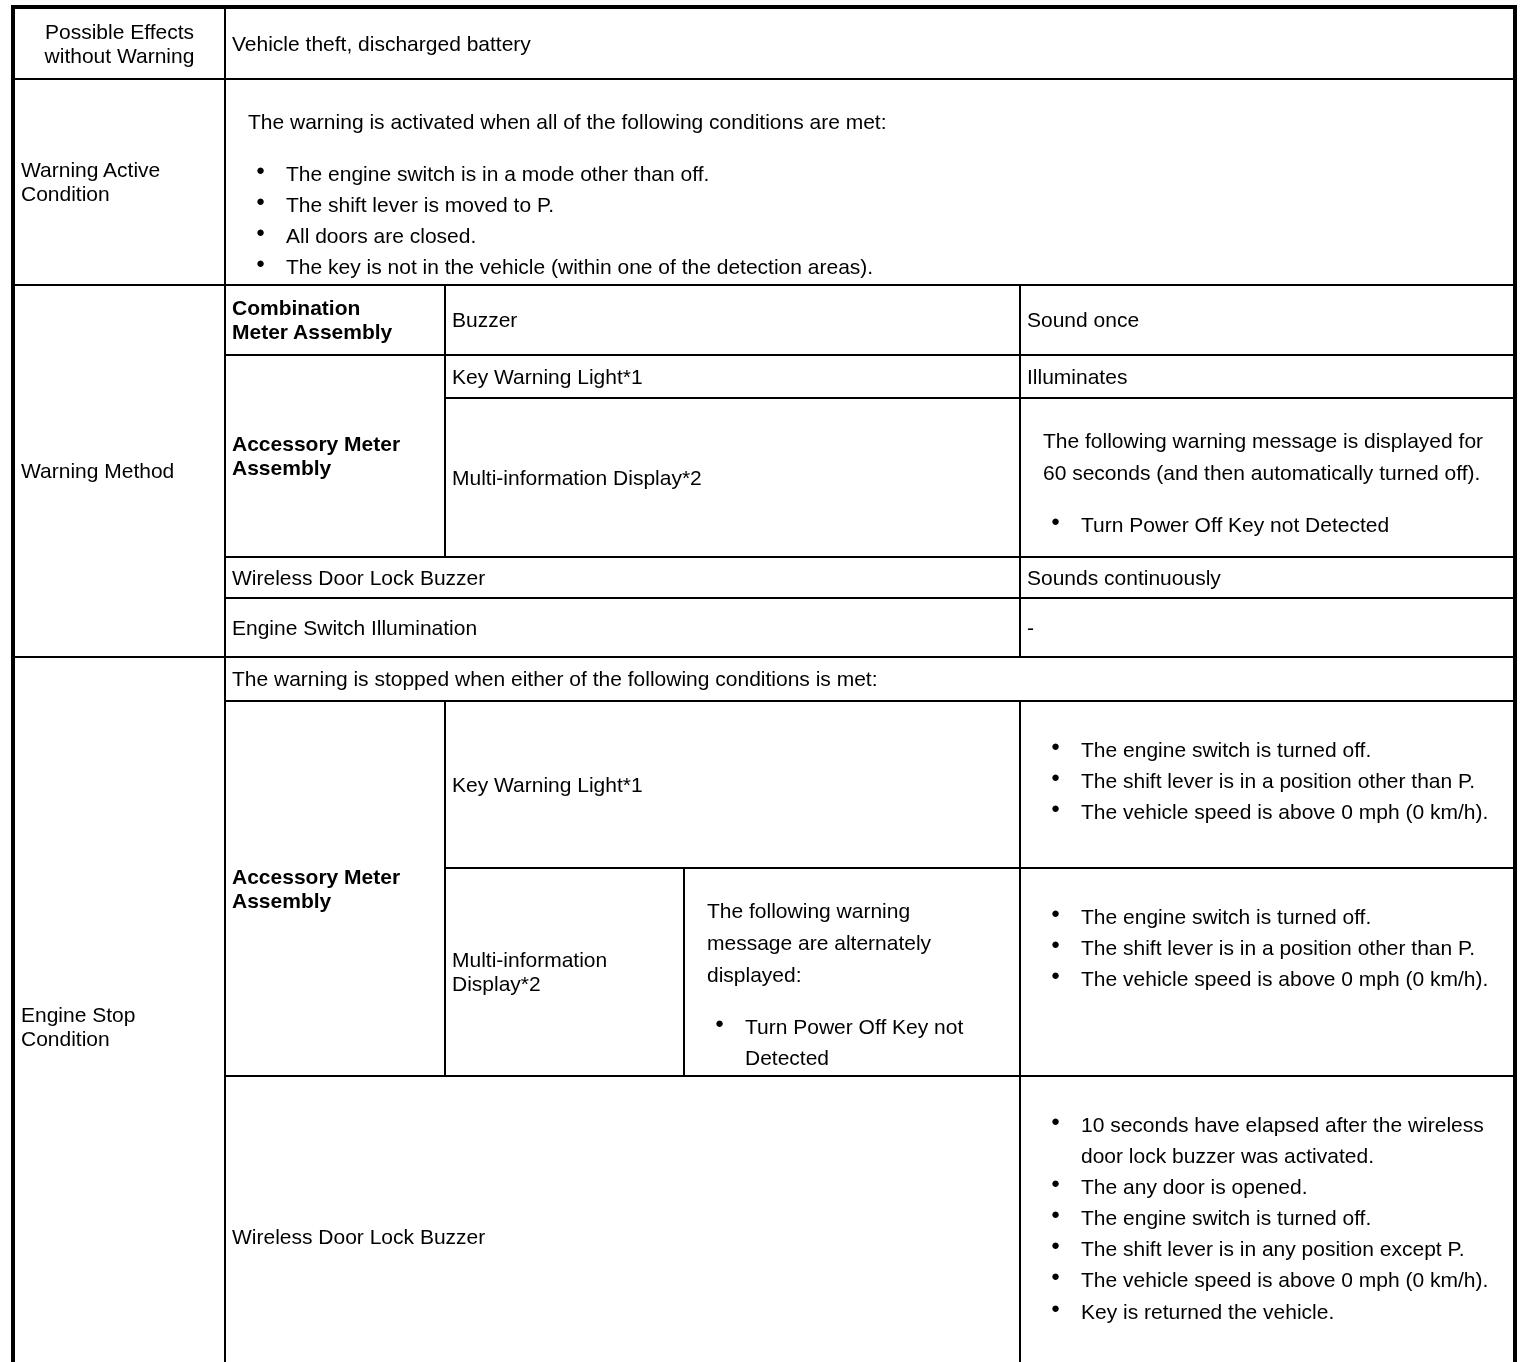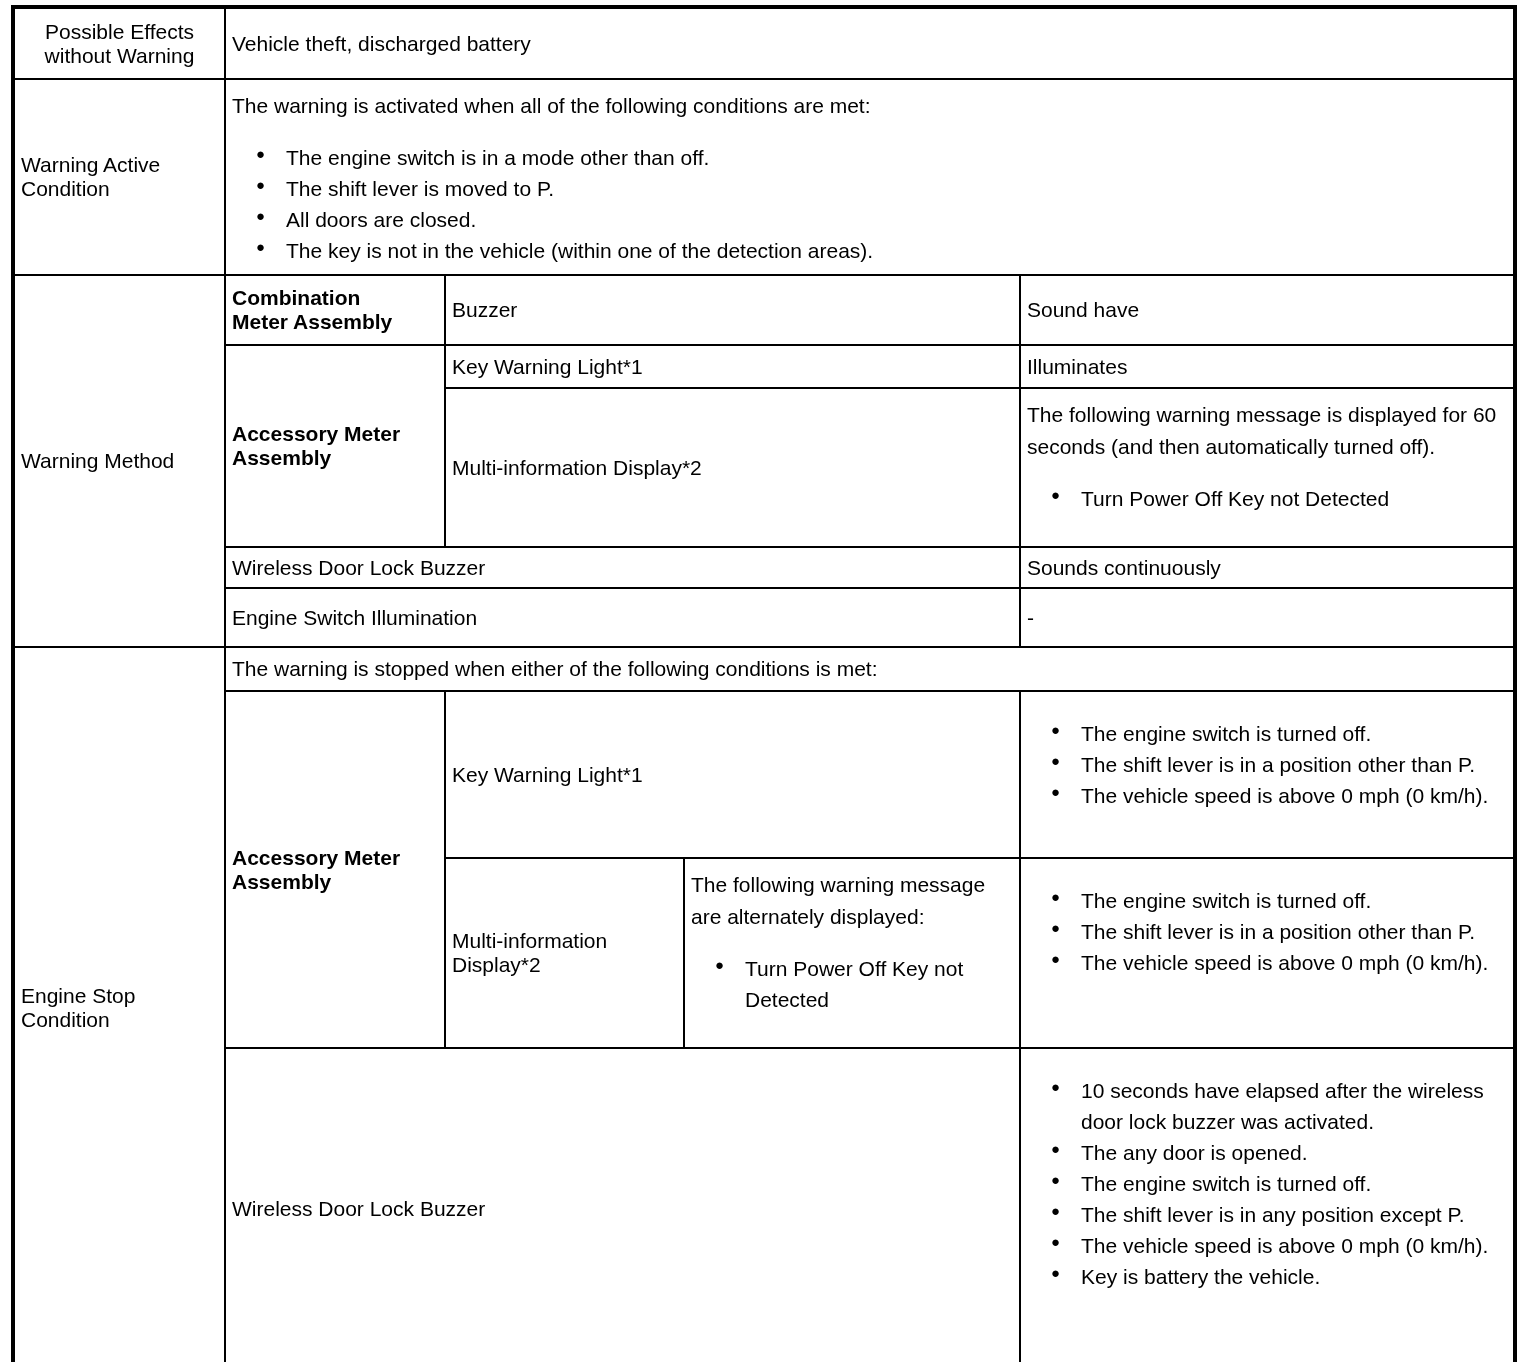--- a/index.html
+++ b/index.html
@@ -24,27 +24,27 @@
   }
   td {
     border: 2px solid #000;
     padding: 2px 6px;
     vertical-align: middle;
     overflow: hidden;
   }
   td.center { text-align: center; }
   td.vtop { vertical-align: top; padding-top: 10px; }
   td.device { padding-right: 34px; font-weight: bold; }
-  p.para { margin: 0; line-height: 1.52; }
+  p.para { margin: 16px; line-height: 1.52; }
   ul.bullets {
     list-style: none;
     margin: 20px 0 0 0;
     padding: 0 0 0 22px;
   }
-  ul.bullets.flush { margin-top: 16px; }
+  ul.bullets.flush { margin-top: 22px; }
   ul.bullets li {
     position: relative;
     padding-left: 32px;
     line-height: 1.48;
   }
   ul.bullets li::before {
     content: "\25CF";
     position: absolute;
     left: 2px;
     top: 1px;
@@ -79,21 +79,21 @@
             <li>All doors are closed.</li>
             <li>The key is not in the vehicle (within one of the detection areas).</li>
           </ul>
       </td>
     </tr>
 
     <tr style="height:70px">
       <td rowspan="5">Warning Method</td>
       <td class="device">Combination Meter Assembly</td>
       <td colspan="2">Buzzer</td>
-      <td>Sound have</td>
+      <td>Sound once</td>
     </tr>
 
     <tr style="height:43px">
       <td rowspan="2" class="device">Accessory Meter Assembly</td>
       <td colspan="2">Key Warning Light*1</td>
       <td>Illuminates</td>
     </tr>
 
     <tr style="height:159px">
       <td colspan="2">Multi-information Display*2</td>
@@ -151,19 +151,19 @@
 
     <tr style="height:322px">
       <td colspan="3">Wireless Door Lock Buzzer</td>
       <td class="vtop">
         <ul class="bullets flush">
             <li>10 seconds have elapsed after the wireless door lock buzzer was activated.</li>
             <li>The any door is opened.</li>
             <li>The engine switch is turned off.</li>
             <li>The shift lever is in any position except P.</li>
             <li>The vehicle speed is above 0 mph (0 km/h).</li>
-            <li>Key is battery the vehicle.</li>
+            <li>Key is returned the vehicle.</li>
           </ul>
       </td>
     </tr>
 
   </tbody>
 </table>
 
 </body></html>

